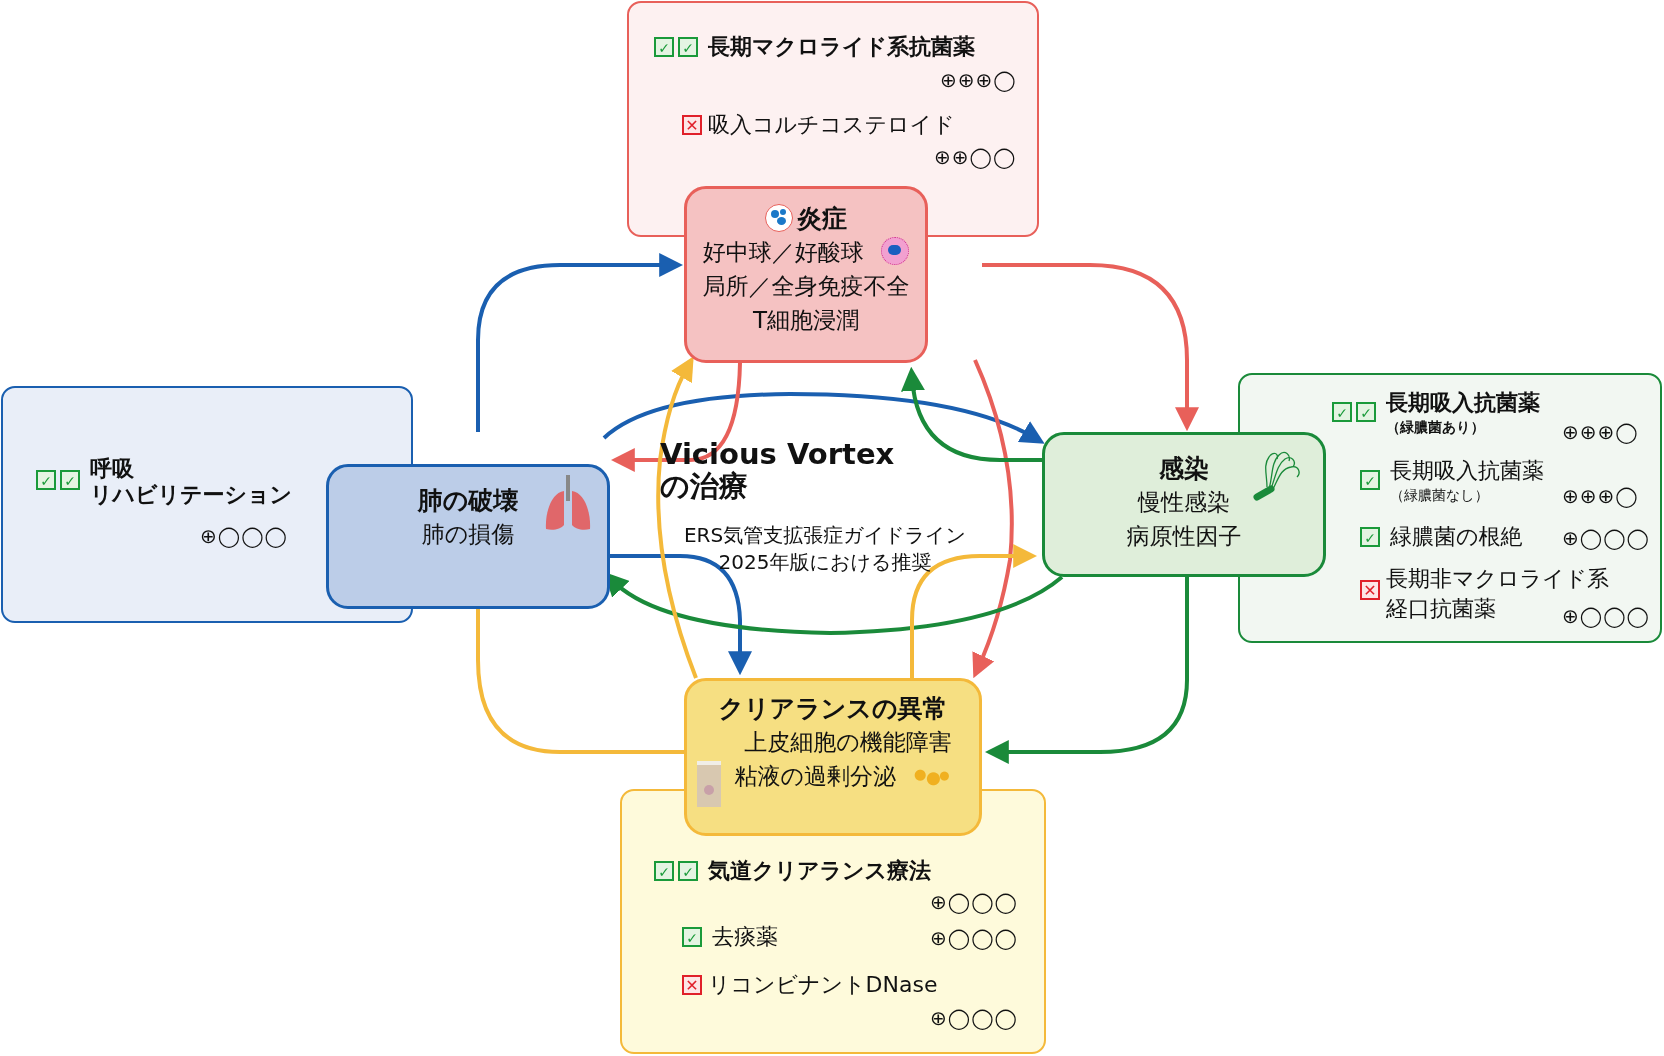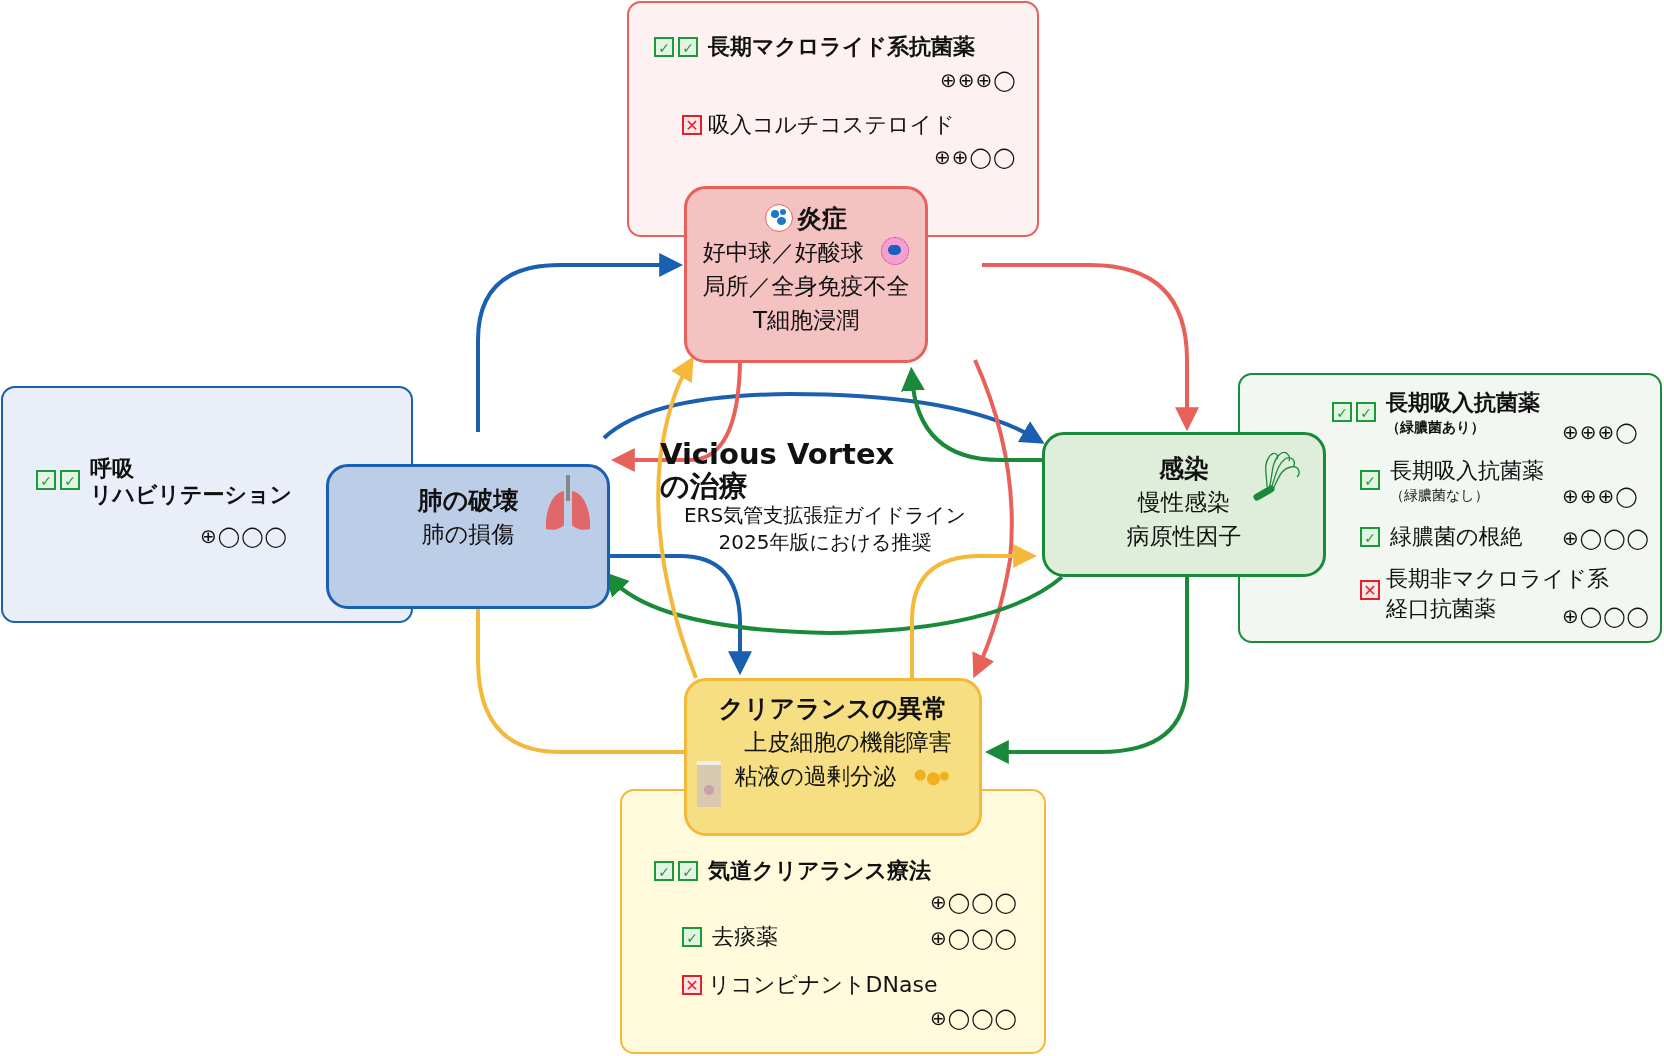--- a/index.html
+++ b/index.html
@@ -128,21 +128,21 @@
     <span style="display:inline-block; width:44px; height:18px; vertical-align:-2px; margin-left:4px; background:radial-gradient(circle at 30% 40%, #f0b020 0 5px, transparent 6px), radial-gradient(circle at 60% 60%, #f0b020 0 6px, transparent 7px), radial-gradient(circle at 85% 45%, #f0b020 0 4px, transparent 5px);"></span>
   </div>
   <span style="position:absolute; left:10px; top:80px; width:24px; height:42px; background:#d8c8b0; border-top:4px solid #f0eee8;">
     <span style="position:absolute; left:7px; top:20px; width:10px; height:10px; border-radius:50%; background:#c8a0a8;"></span>
   </span>
 </div>
 
 <div class="abs" style="left:660px; top:438px; width:330px;">
   <div class="center-title">Vicious Vortex</div>
   <div class="center-title">の治療</div>
-  <div class="center-sub" style="margin-top:0;">ERS気管支拡張症ガイドライン</div>
+  <div class="center-sub" style="margin-top:20px;">ERS気管支拡張症ガイドライン</div>
   <div class="center-sub">2025年版における推奨</div>
 </div>
 
 <div class="rec" style="left:654px; top:34px;">
   <span class="chk">✓</span>
     <span class="chk">✓</span>
   <span class="lbl b" style="margin-left:6px;">長期マクロライド系抗菌薬</span>
 </div>
 <div class="grade" style="left:940px; top:68px;">⊕⊕⊕◯</div>
 <div class="rec" style="left:682px; top:112px;">

